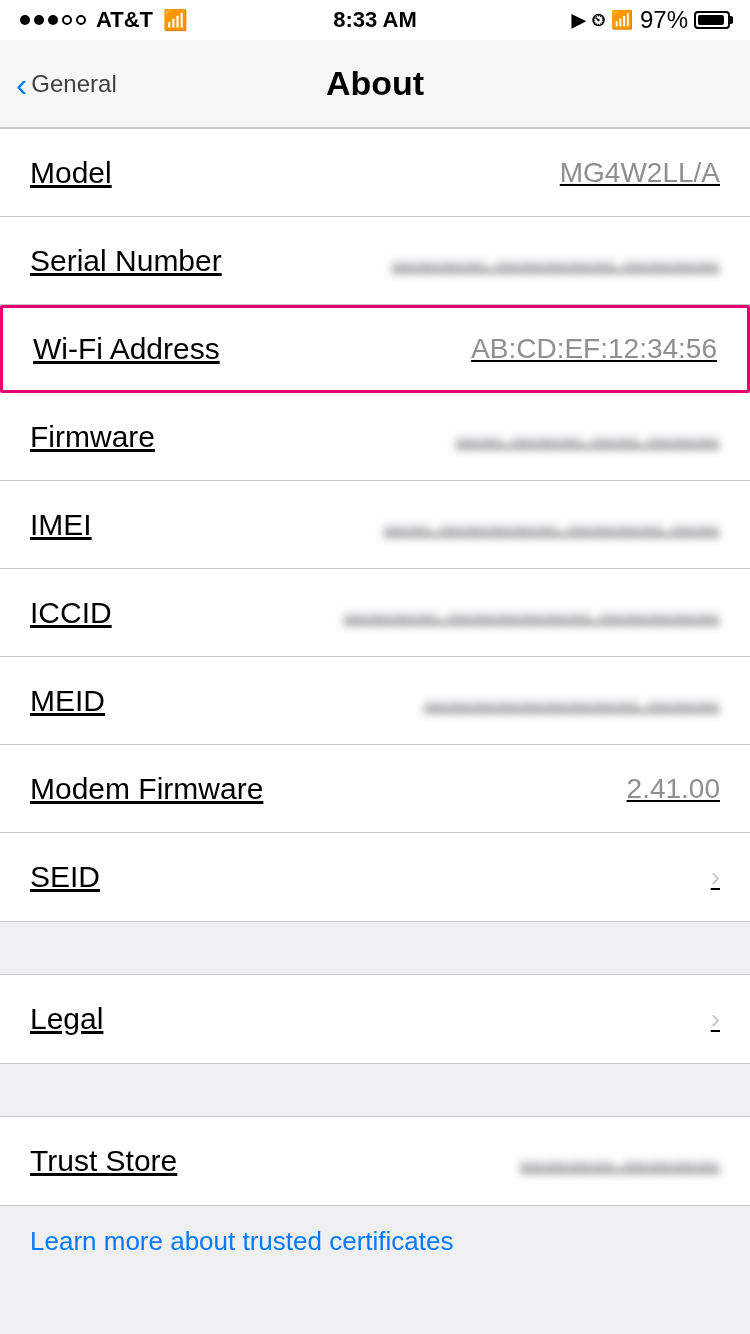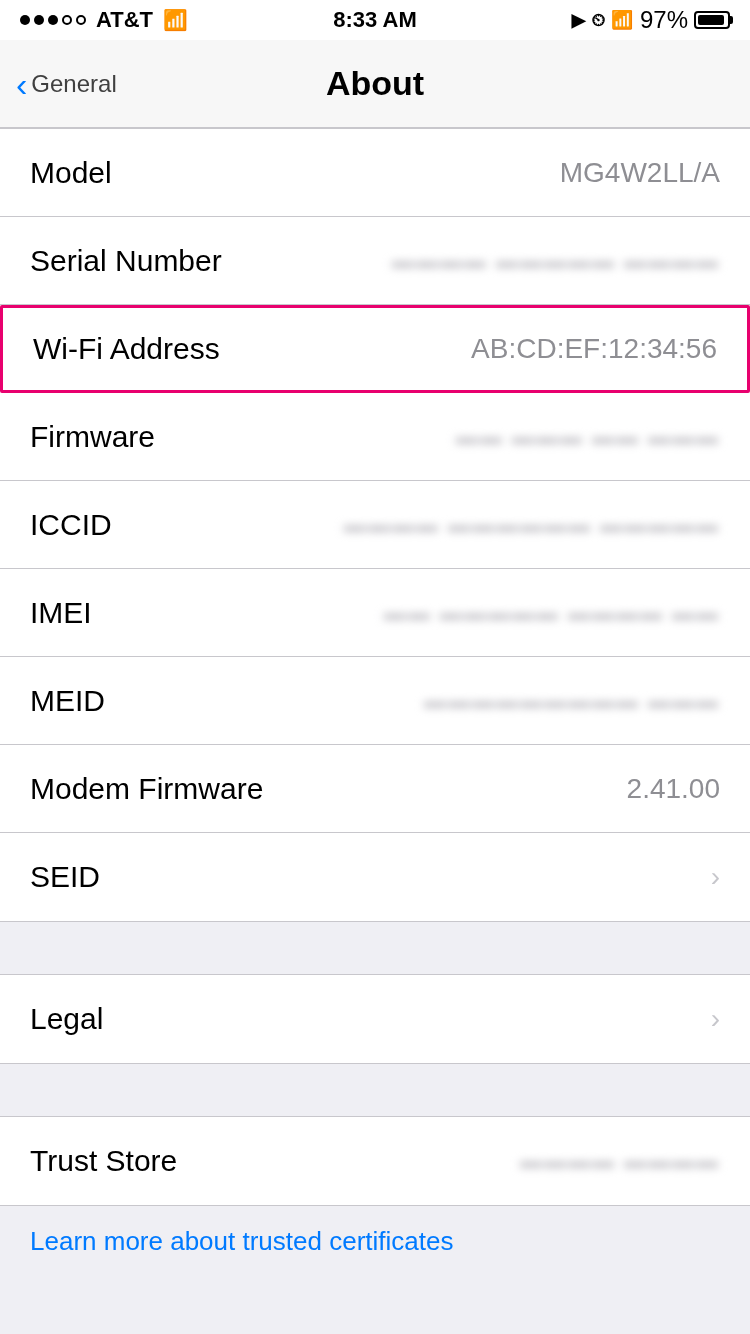--- a/index.html
+++ b/index.html
@@ -139,20 +139,21 @@
     }
 
     .row {
       display: flex;
       align-items: center;
       justify-content: space-between;
       padding: 0 30px;
       height: 88px;
       border-bottom: 1px solid #c8c7cc;
       background: #fff;
+      text-decoration: underline;
     }
     .row:last-child {
       border-bottom: none;
     }
 
     .row-label {
       font-size: 30px;
       color: #000;
       font-weight: 400;
     }
@@ -254,27 +255,27 @@
       <span class="row-label">Wi-Fi Address</span>
       <span class="row-value wifi-address">AB:CD:EF:12:34:56</span>
     </div>
 
     <div class="row">
       <span class="row-label">Firmware</span>
       <span class="row-value blurred">▬▬ ▬▬▬ ▬▬ ▬▬▬</span>
     </div>
 
     <div class="row">
+      <span class="row-label">IMEI</span>
+      <span class="row-value blurred">▬▬ ▬▬▬▬▬ ▬▬▬▬ ▬▬</span>
+    </div>
+
+    <div class="row">
       <span class="row-label">ICCID</span>
       <span class="row-value blurred">▬▬▬▬ ▬▬▬▬▬▬ ▬▬▬▬▬</span>
-    </div>
-
-    <div class="row">
-      <span class="row-label">IMEI</span>
-      <span class="row-value blurred">▬▬ ▬▬▬▬▬ ▬▬▬▬ ▬▬</span>
     </div>
 
     <div class="row">
       <span class="row-label">MEID</span>
       <span class="row-value blurred">▬▬▬▬▬▬▬▬▬ ▬▬▬</span>
     </div>
 
     <div class="row">
       <span class="row-label">Modem Firmware</span>
       <span class="row-value">2.41.00</span>

